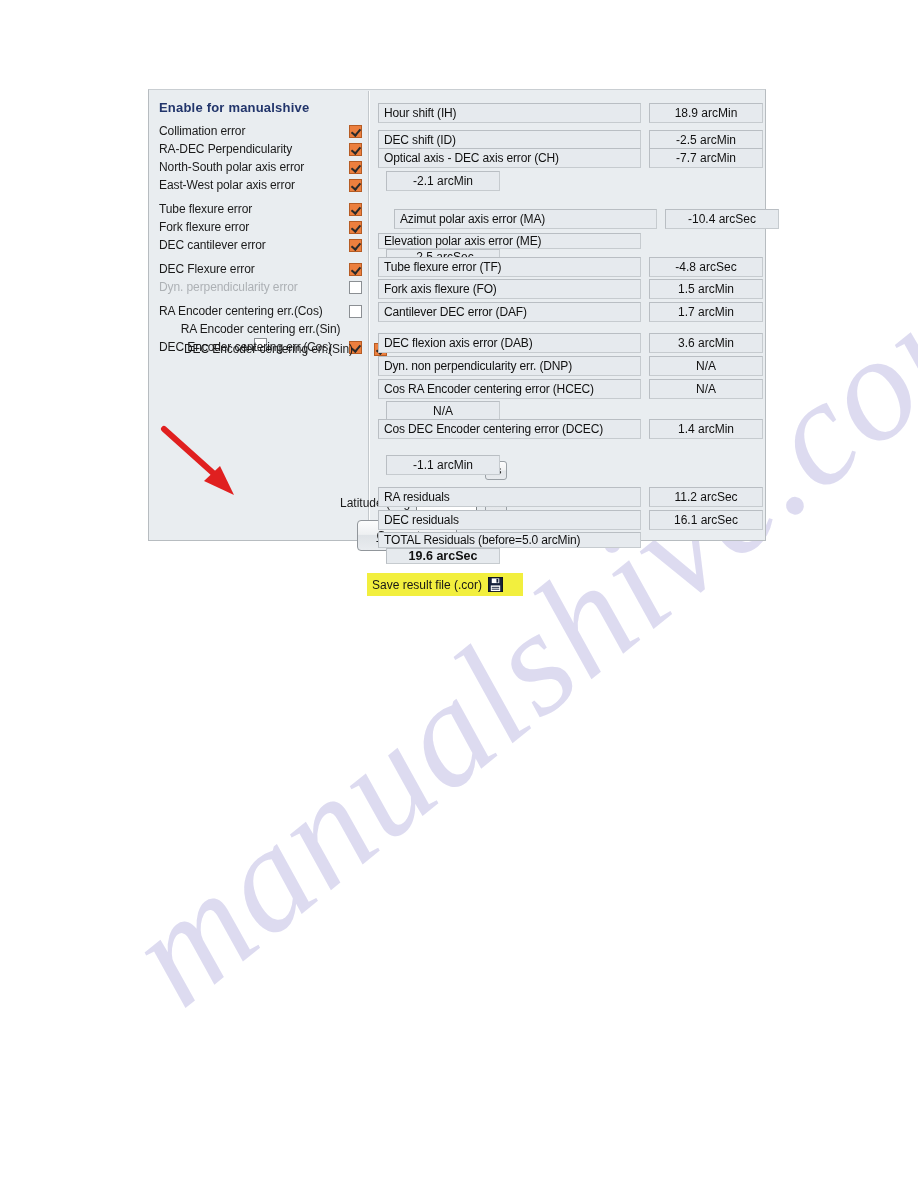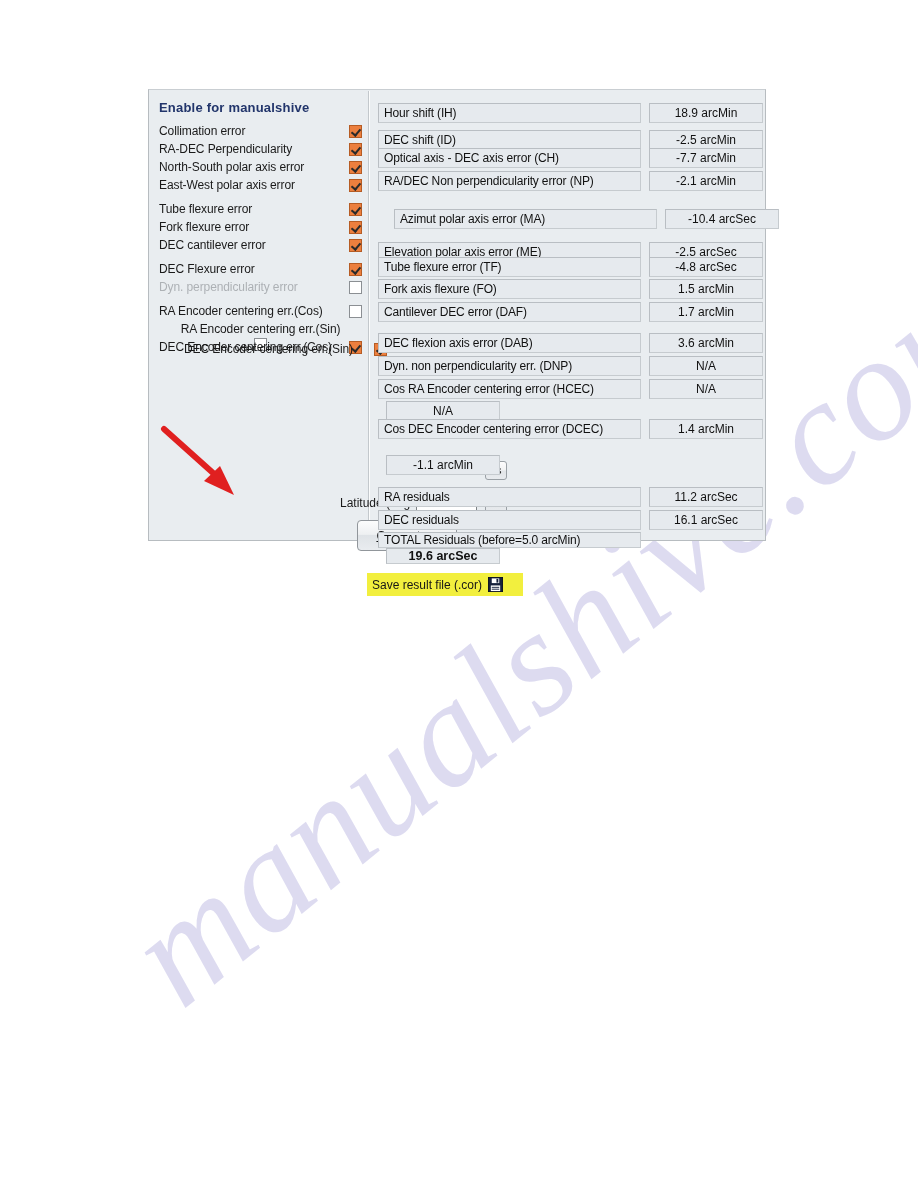--- a/index.html
+++ b/index.html
@@ -384,28 +384,27 @@
         </div>
         <div class="res-row" style="top: 40px;">
           <div class="res-name">DEC shift (ID)</div>
           <div class="res-value">-2.5 arcMin</div>
         </div>
         <div class="res-row" style="top: 58.2px;">
           <div class="res-name">Optical axis - DEC axis error (CH)</div>
           <div class="res-value">-7.7 arcMin</div>
         </div>
         <div class="res-row" style="top: 80.8px;">
-          <div class="res-name">RA/DEC Non perpendicularity error (NP)</div>
           <div class="res-value">-2.1 arcMin</div>
         </div>
         <div class="res-row" style="top: 119px; padding-left: 16px;">
           <div class="res-name">Azimut polar axis error (MA)</div>
           <div class="res-value">-10.4 arcSec</div>
         </div>
-        <div class="res-row" style="top: 152px;">
+        <div class="res-row" style="top: 143px; flex-direction: column;">
           <div class="res-name">Elevation polar axis error (ME)</div>
           <div class="res-value">-2.5 arcSec</div>
         </div>
         <div class="res-row" style="top: 166.6px;">
           <div class="res-name">Tube flexure error (TF)</div>
           <div class="res-value">-4.8 arcSec</div>
         </div>
         <div class="res-row" style="top: 189.2px;">
           <div class="res-name">Fork axis flexure (FO)</div>
           <div class="res-value">1.5 arcMin</div>

